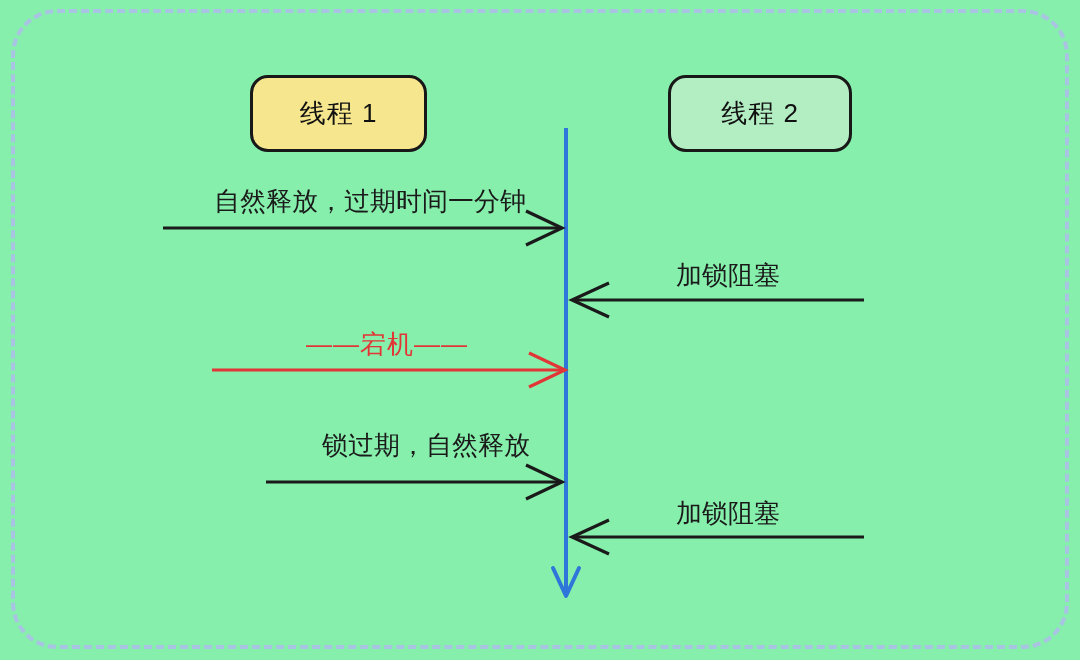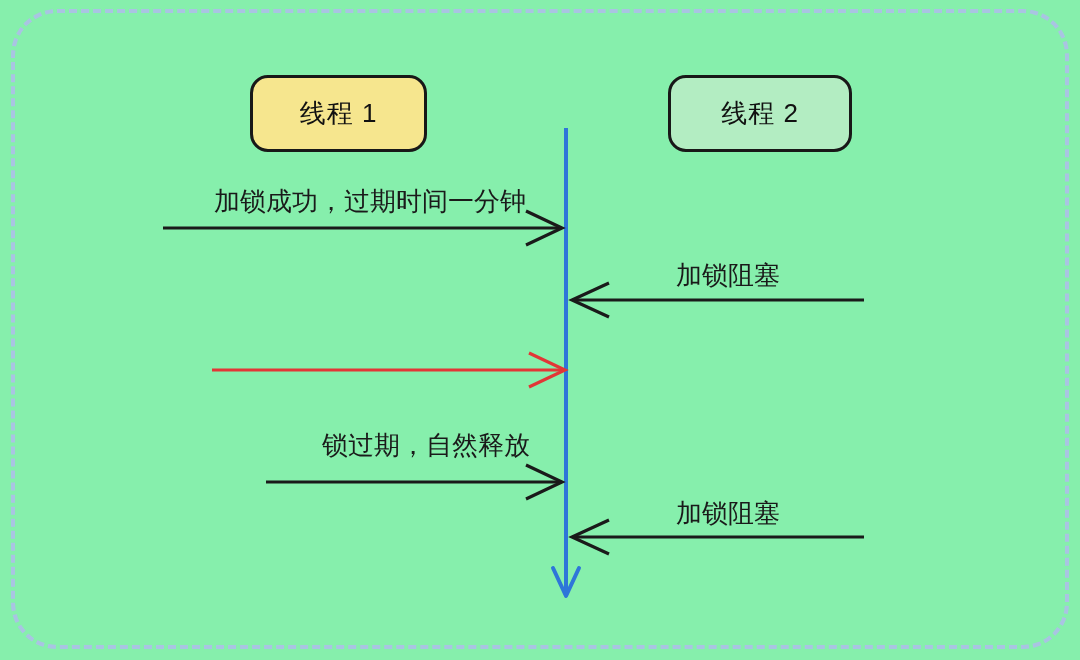--- a/index.html
+++ b/index.html
@@ -118,18 +118,19 @@
       <line x1="266" y1="482" x2="561" y2="482"></line>
       <polyline points="526,465 562,482 526,499"></polyline>
     </g>
 
     <g stroke="#1a1a1a" stroke-width="3.2" fill="none">
       <line x1="864" y1="537" x2="574" y2="537"></line>
       <polyline points="609,520 572,537 609,554"></polyline>
     </g>
   </svg>
 
-  <div class="msg-label lbl-1">加锁成功，过期时间一分钟</div>
+  <div class="msg-label lbl-1">自然释放，过期时间一分钟</div>
   <div class="msg-label lbl-2">加锁阻塞</div>
+  <div class="msg-label red lbl-3">——宕机——</div>
   <div class="msg-label lbl-4">锁过期，自然释放</div>
   <div class="msg-label lbl-5">加锁阻塞</div>
 
 </div>
 
 </body></html>

